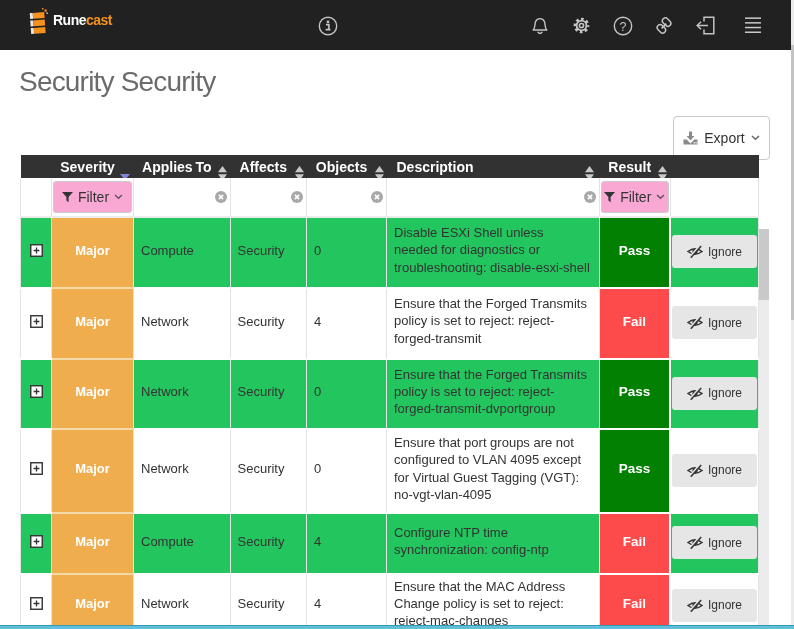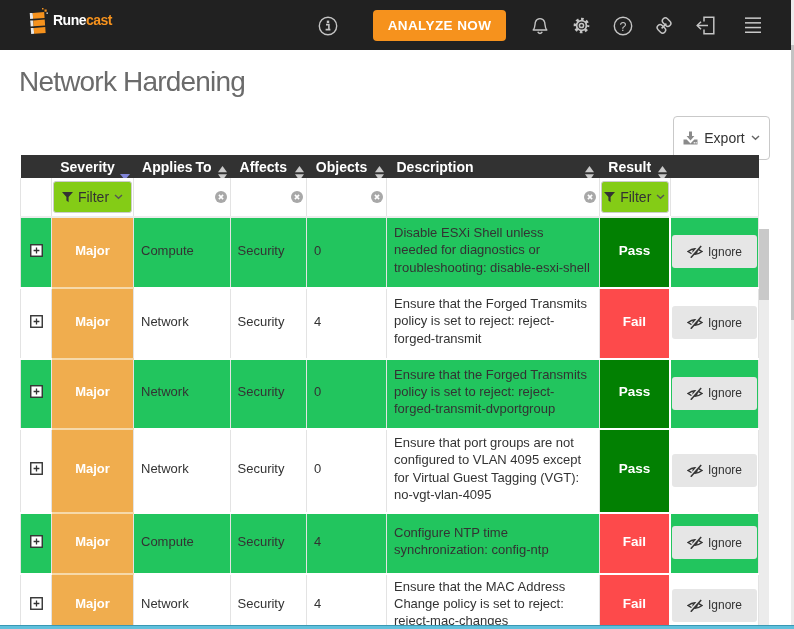--- a/index.html
+++ b/index.html
@@ -24,21 +24,21 @@
   th { background:#323232; color:#fff; font-size:14px; font-weight:bold; height:23px;
     text-align:center; position:relative; padding:0 14px 0 4px; }
   th.desc { text-align:left; padding-left:10px; }
   .sortud { position:absolute; right:3px; top:11px; }
   .sortd  { position:absolute; right:4px; top:19px; width:0; height:0;
     border-left:5px solid transparent; border-right:5px solid transparent;
     border-top:6.5px solid #8185d8; }
   tr.frow td { background:#fff; height:39px; border-right:1px solid #e3e3e3;
     border-left:1px solid #e3e3e3; position:relative; }
   .fbtn { margin:0 auto; width:calc(100% - 2px); height:32px; border:1px solid #ccc;
-    border-radius:3px; background:#84cc16; display:flex; align-items:center;
+    border-radius:3px; background:#f9a8d4; display:flex; align-items:center;
     justify-content:center; font-size:14px; color:#333; }
   .fx { position:absolute; right:3px; top:13px; }
   tbody td { font-size:13px; color:#333; vertical-align:middle;
     border-right:1px solid #e3e3e3; border-left:1px solid #e3e3e3; border-top:2px solid #fff; }
   tbody tr.odd td { background:#22c55e; }
   tbody tr.even td { background:#fff; }
   tbody tr:first-child td { border-top:2px solid #ececec; }
   td.exp { text-align:center; padding-bottom:2px; }
   td.sev { background:#f0ad4e !important; color:#fff; font-weight:bold; text-align:center; padding-bottom:5px;
     border-left:none; border-right:none; border-top:2px solid #f6d9a9; }
@@ -74,21 +74,20 @@
     <rect x="15.5" y="1.5" width="2.2" height="2.2" fill="#f6921d"></rect>
     <rect x="13" y="0" width="1.5" height="1.5" fill="#f6921d"></rect>
     <rect x="17.5" y="4.5" width="1.3" height="1.3" fill="#fff"></rect>
   </svg>
   <div class="brand">Rune<span class="c2">cast</span></div>
   <svg class="navicon" width="20" height="20" viewBox="0 0 20 20" style="left:318px;top:16px">
     <circle cx="10" cy="10" r="8.7" fill="none" stroke="#c4c4c4" stroke-width="1.4"></circle>
     <rect x="8.8" y="4.6" width="2.4" height="2.4" fill="#c4c4c4"></rect>
     <path d="M8 8.6 h2.9 v5 M7.6 13.6 h4.8 M8 8.6" stroke="#c4c4c4" stroke-width="1.6" fill="none"></path>
   </svg>
-  <div class="anbtn">ANALYZE NOW</div>
   <svg class="navicon" width="18" height="20" viewBox="0 0 18 20" style="left:531px">
     <path d="M2.2 14 C4.4 11.8 3.8 7.6 4.5 5.8 C5.2 3.8 6.9 2.6 9 2.6 C11.1 2.6 12.8 3.8 13.5 5.8 C14.2 7.6 13.6 11.8 15.8 14 Z" fill="none" stroke="#c4c4c4" stroke-width="1.4" stroke-linejoin="round"></path>
     <path d="M6.8 15.8 a2.3 2.3 0 0 0 4.4 0" fill="none" stroke="#c4c4c4" stroke-width="1.4"></path>
   </svg>
   <svg class="navicon" width="19" height="19" viewBox="0 0 19 19" style="left:572px">
     <g stroke="#c4c4c4" fill="none">
       <circle cx="9.5" cy="9.5" r="6.4" stroke-width="2.9" stroke-dasharray="2.6 2.42" stroke-dashoffset="1.2"></circle>
       <circle cx="9.5" cy="9.5" r="4.9" stroke-width="1.8"></circle>
       <circle cx="9.5" cy="9.5" r="2.1" stroke-width="1.5"></circle>
     </g>
@@ -113,21 +112,21 @@
   </svg>
   <svg class="navicon" width="16" height="16" viewBox="0 0 16 16" style="left:745px;top:16.5px">
     <g fill="#c9c9c9">
       <rect x="0" y="0.4" width="16" height="1.5"></rect>
       <rect x="0" y="5.1" width="16" height="1.5"></rect>
       <rect x="0" y="9.8" width="16" height="1.5"></rect>
       <rect x="0" y="14.5" width="16" height="1.5"></rect>
     </g>
   </svg>
 </div>
-<h1>Network Hardening</h1>
+<h1>Security Security</h1>
 <div class="export">
   <svg width="15" height="14" viewBox="0 0 15 14" style="margin-right:6px">
     <g fill="#8a8a8a">
       <polygon points="7.5,9.5 3.6,5 6,5 6,0.5 9,0.5 9,5 11.4,5"></polygon>
       <path d="M0.5 8.5 h3.2 l3.8 4 l3.8 -4 h3.2 v5 h-14 z"></path>
     </g>
     <rect x="10.7" y="11.2" width="1.4" height="1.2" fill="#fff"></rect>
     <rect x="12.6" y="11.2" width="1.2" height="1.2" fill="#fff"></rect>
   </svg>
   Export

